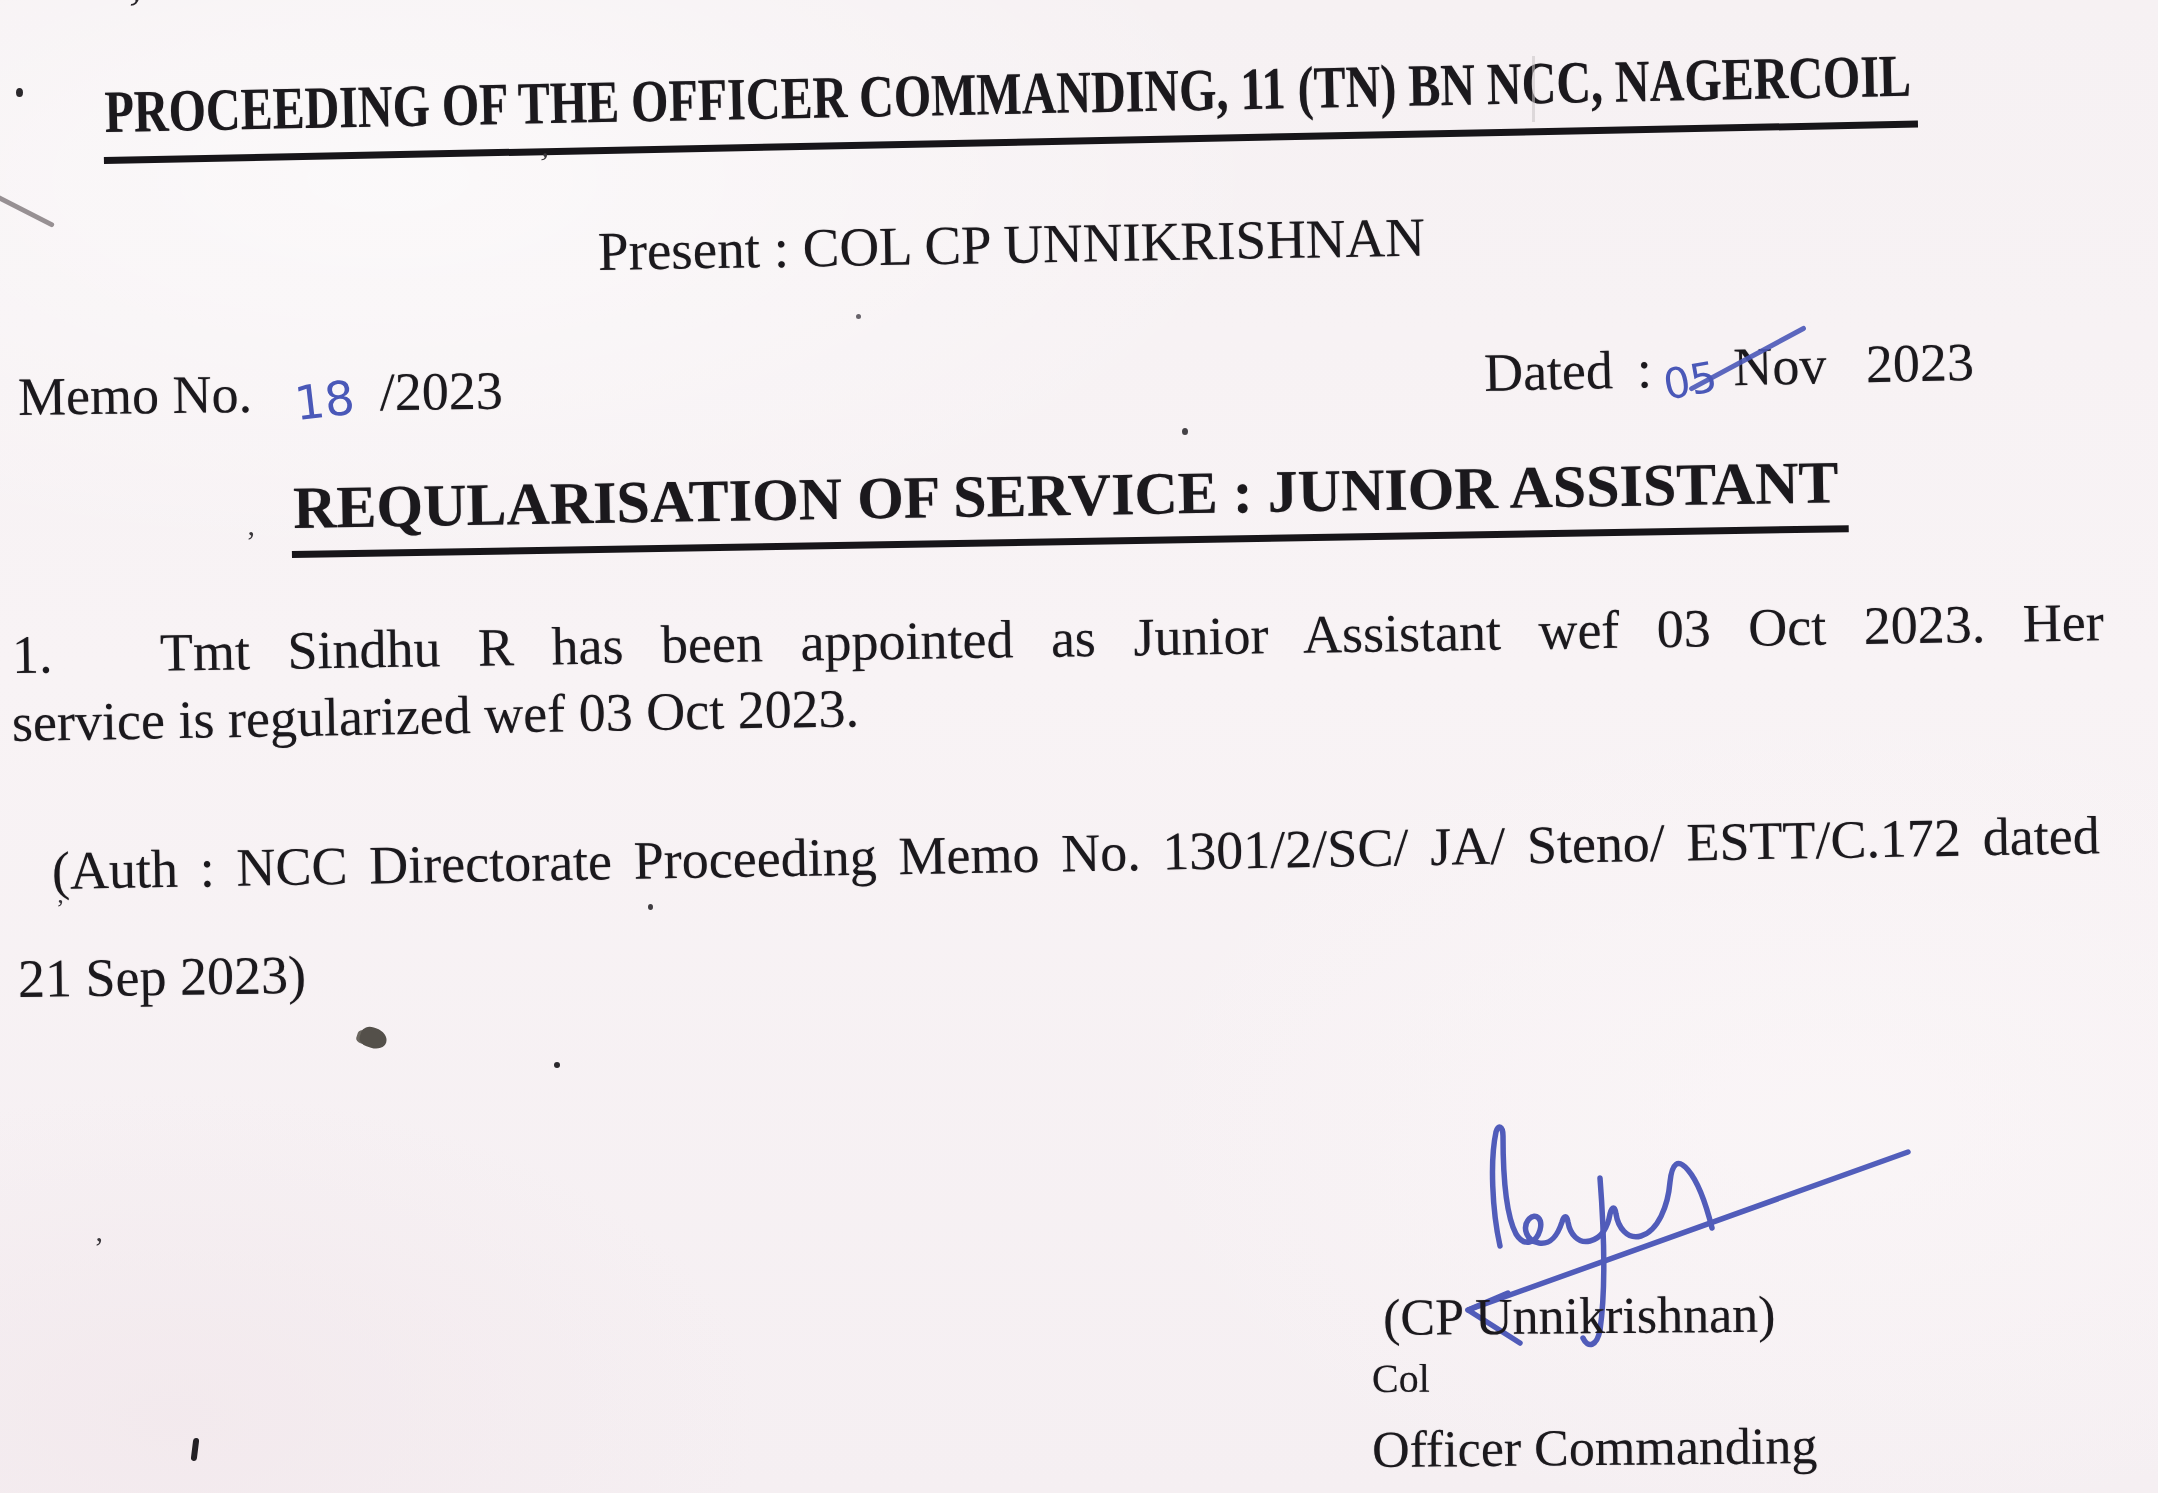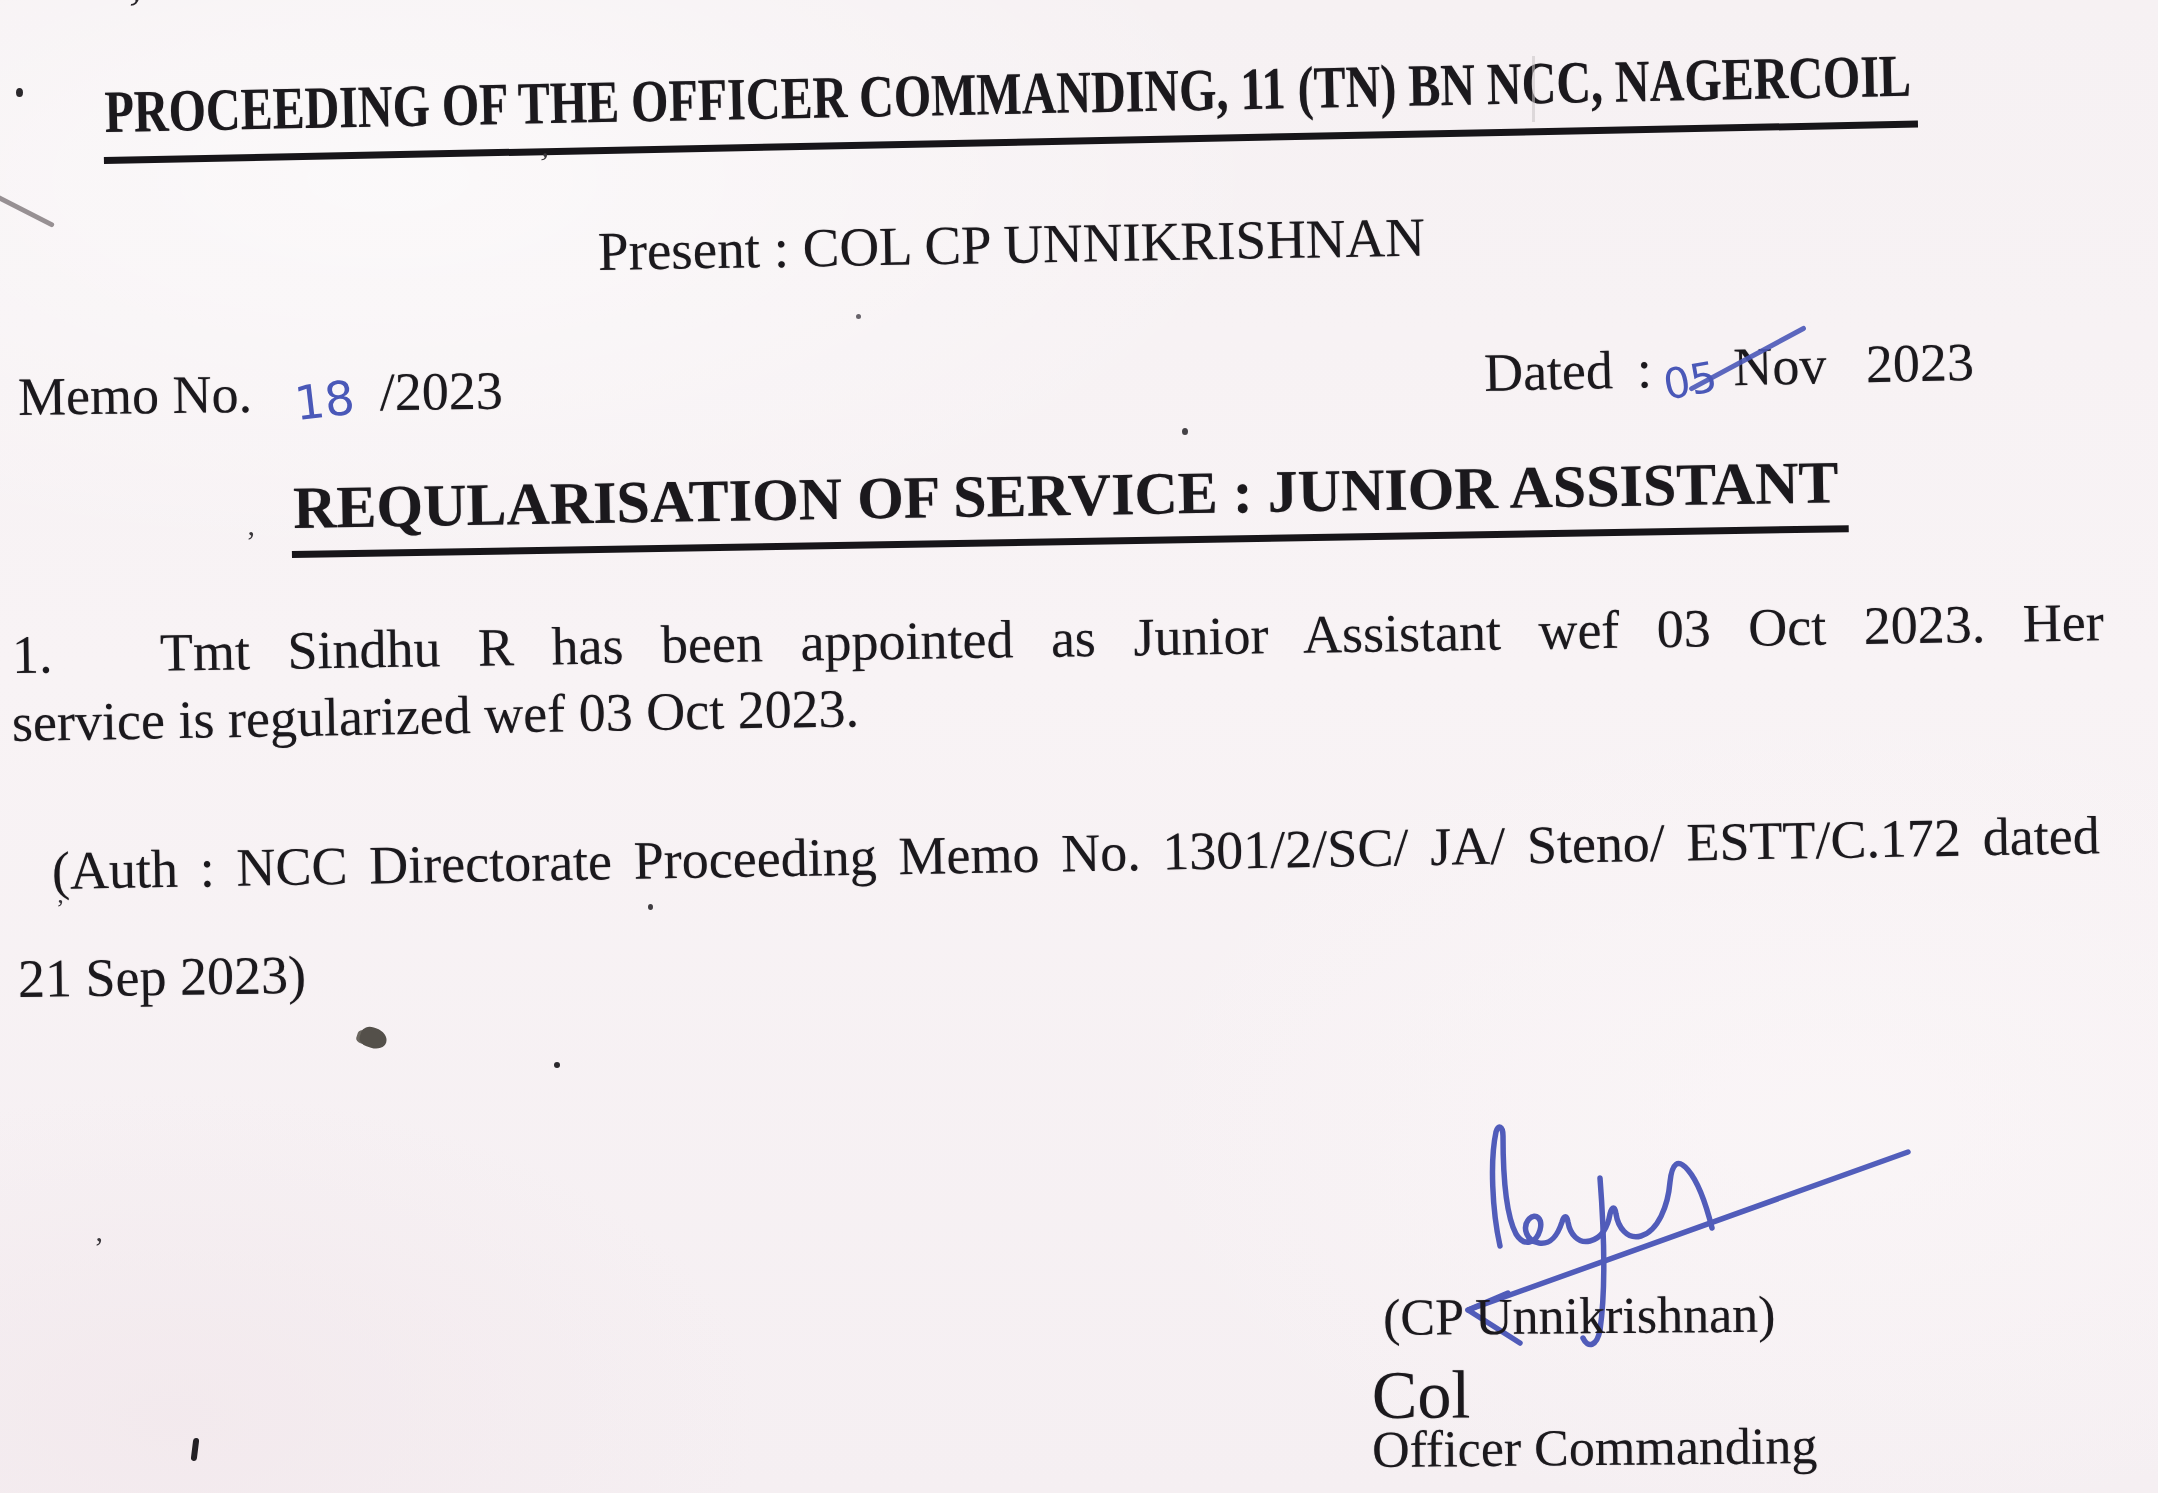--- a/index.html
+++ b/index.html
@@ -48,21 +48,21 @@
     transform:rotate(-.95deg);transform-origin:left bottom;
     padding:0 10px 8px 2px;border-bottom:7px solid #171519;
   }
   .just{text-align:justify;text-align-last:justify;white-space:normal;}
   .p1l1{left:12px;top:624px;width:2092px;font-size:54px;transform:rotate(-.9deg);transform-origin:left center;}
   .p1num{display:inline-block;width:148px;}
   .p1l2{left:12px;top:692px;font-size:54px;transform:rotate(-1deg);transform-origin:left center;}
   .authl1{left:52px;top:840px;width:2048px;font-size:54px;transform:rotate(-1deg);transform-origin:left center;}
   .authl2{left:18px;top:948px;font-size:54px;transform:rotate(-.8deg);transform-origin:left center;}
   .sig-name{left:1383px;top:1288px;font-size:52px;transform:rotate(-.5deg);transform-origin:left center;}
-  .sig-rank{left:1372px;top:1356px;font-size:68px;transform:rotate(-.3deg);transform-origin:left center;}
+  .sig-rank{left:1372px;top:1356px;font-size:40px;transform:rotate(-.3deg);transform-origin:left center;}
   .sig-desig{left:1372px;top:1420px;font-size:52px;transform:rotate(-.5deg);transform-origin:left center;}
   .signature-svg{position:absolute;left:1420px;top:1100px;width:520px;height:270px;}
 
   
   .mark{position:absolute;color:#2a272b;text-shadow:none;}
   .dot{position:absolute;background:#2b282c;border-radius:50%;}
   .m-top{left:126px;top:-16px;font-size:46px;transform:rotate(10deg);}
   .m-dot1{left:16px;top:88px;width:7px;height:9px;}
   .m-dash{position:absolute;left:-18px;top:206px;width:76px;height:5px;background:#979093;transform:rotate(27deg);border-radius:3px;}
   .m-c1{left:538px;top:146px;font-size:30px;color:#3a373b;transform:rotate(14deg);}

